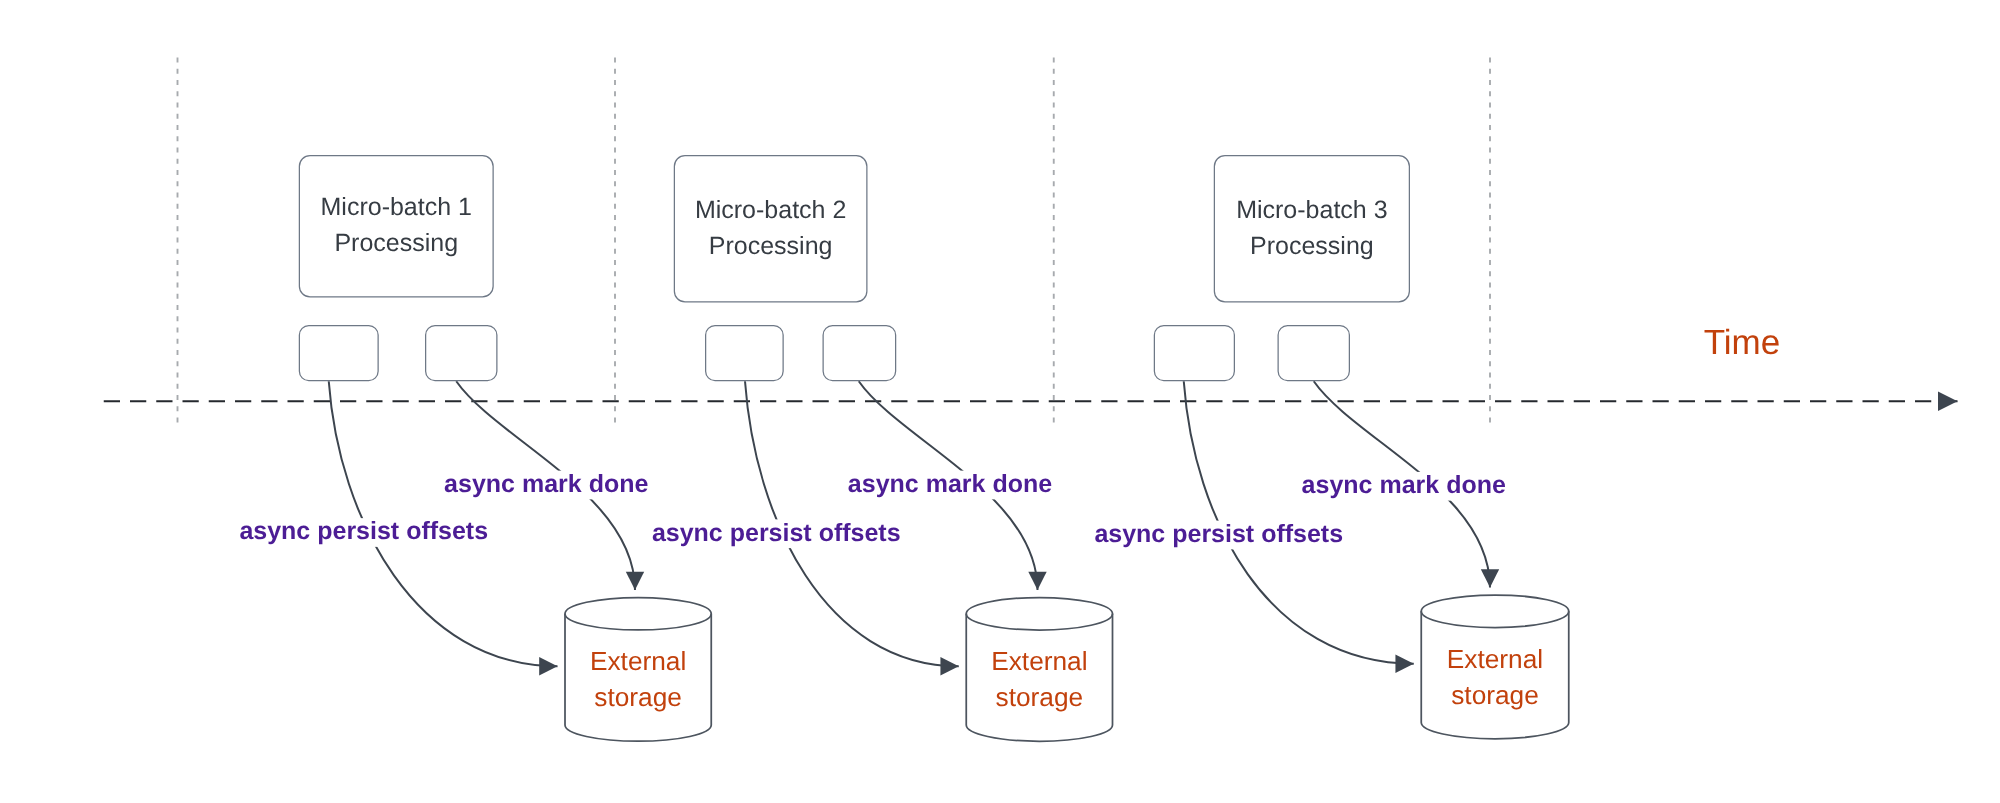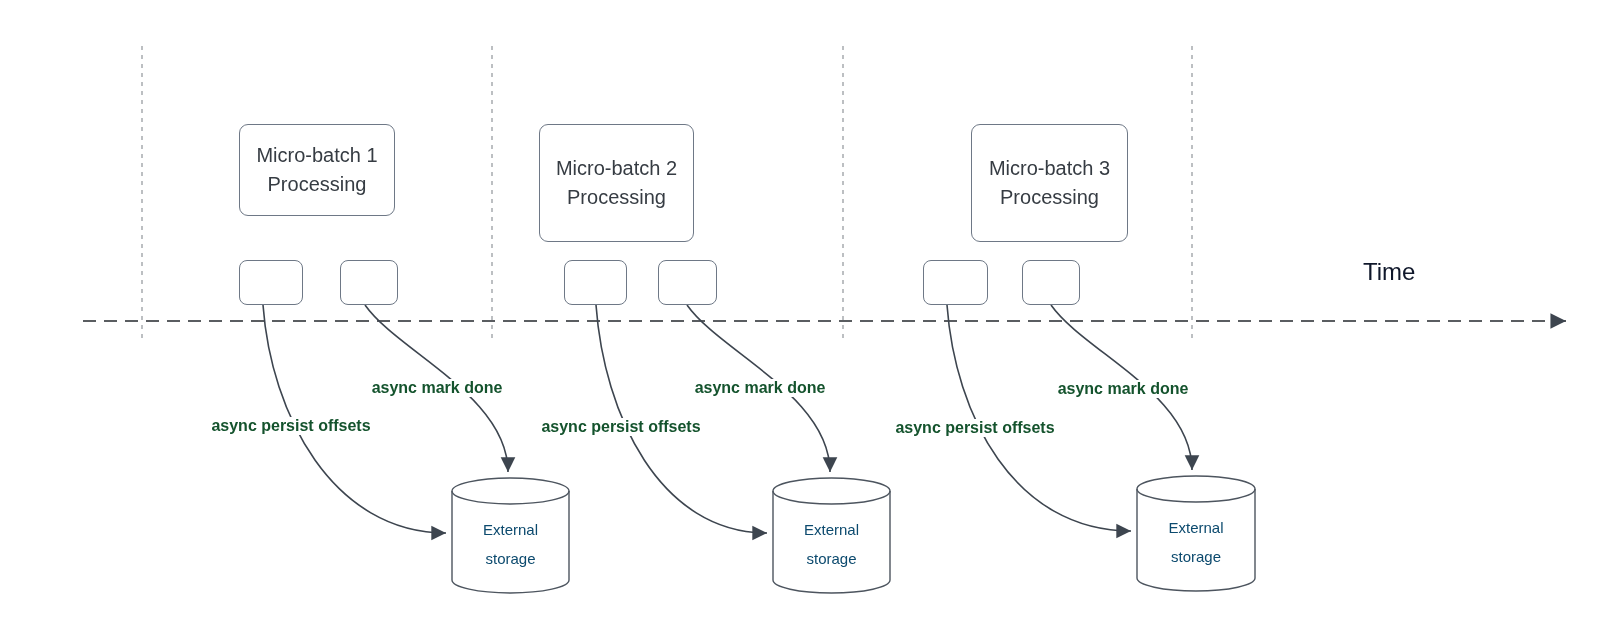--- a/index.html
+++ b/index.html
@@ -4,24 +4,24 @@
 <style>
   html,body{margin:0;padding:0;background:#ffffff;}
   body{width:1600px;height:642px;font-family:"Liberation Sans",sans-serif;}
   .canvas{position:relative;width:1600px;height:642px;background:#ffffff;overflow:hidden;}
   svg.overlay{position:absolute;left:0;top:0;width:1600px;height:642px;}
   .node{position:absolute;box-sizing:border-box;background:#ffffff;border:1.4px solid #6e7886;border-radius:9px;}
   .big-box{display:flex;flex-direction:column;align-items:center;justify-content:center;
            font-size:20px;line-height:29px;color:#363c43;text-align:center;}
   .small-box{border-radius:8px;}
   .cyl-text{position:absolute;display:flex;flex-direction:column;align-items:center;justify-content:center;
-            font-size:15px;line-height:29px;color:#0c4a6e;text-align:center;}
+            font-size:21px;line-height:29px;color:#c2410c;text-align:center;}
   .edge-label{position:absolute;transform:translate(-50%,-50%);background:#ffffff;padding:0 3px;
-              font-size:16px;font-weight:bold;color:#14532d;white-space:nowrap;}
-  .time-label{position:absolute;font-size:24px;color:#0f172a;white-space:nowrap;}
+              font-size:20px;font-weight:bold;color:#4c1d95;white-space:nowrap;}
+  .time-label{position:absolute;font-size:28px;color:#c2410c;white-space:nowrap;}
 </style>
 </head>
 <body>
 
 <div class="canvas">
 
   <svg class="overlay" viewBox="0 0 1600 642" xmlns="http://www.w3.org/2000/svg">
     <defs>
       <marker id="arrowhead" viewBox="0 0 12 12" refX="11" refY="6" markerWidth="11" markerHeight="11" orient="auto">
         <path d="M1,1 L11,6 L1,11 Z" fill="#3d454f"></path>
@@ -50,21 +50,21 @@
 
     <path fill="none" stroke="#3d454f" stroke-width="1.6" marker-end="url(#arrowhead)" d="M263,305 C271,415 333,533 446,533"></path>
     <path fill="none" stroke="#3d454f" stroke-width="1.6" marker-end="url(#arrowhead)" d="M596,305 C604,415 660,533 767,533"></path>
     <path fill="none" stroke="#3d454f" stroke-width="1.6" marker-end="url(#arrowhead)" d="M947,305 C955,415 1014,531 1131,531"></path>
 
     <path fill="none" stroke="#3d454f" stroke-width="1.6" marker-end="url(#arrowhead)" d="M365,305 C398,352 508,396 508,472"></path>
     <path fill="none" stroke="#3d454f" stroke-width="1.6" marker-end="url(#arrowhead)" d="M687,305 C720,352 830,396 830,472"></path>
     <path fill="none" stroke="#3d454f" stroke-width="1.6" marker-end="url(#arrowhead)" d="M1051,305 C1084,352 1192,394 1192,470"></path>
   </svg>
 
-  <div class="node big-box" style="left:239px;top:124px;width:156px;height:92px;">
+  <div class="node big-box" style="left:239px;top:124px;width:156px;height:114px;">
     <span>Micro-batch 1</span>
     <span>Processing</span>
   </div>
   <div class="node small-box" style="left:239px;top:260px;width:64px;height:45px;"></div>
   <div class="node small-box" style="left:340px;top:260px;width:58px;height:45px;"></div>
   <div class="edge-label" style="left:291px;top:426px;">async persist offsets</div>
   <div class="edge-label" style="left:437px;top:388px;">async mark done</div>
   <div class="cyl-text" style="left:452px;top:498px;width:117px;height:92px;">
     <span>External</span>
     <span>storage</span>

